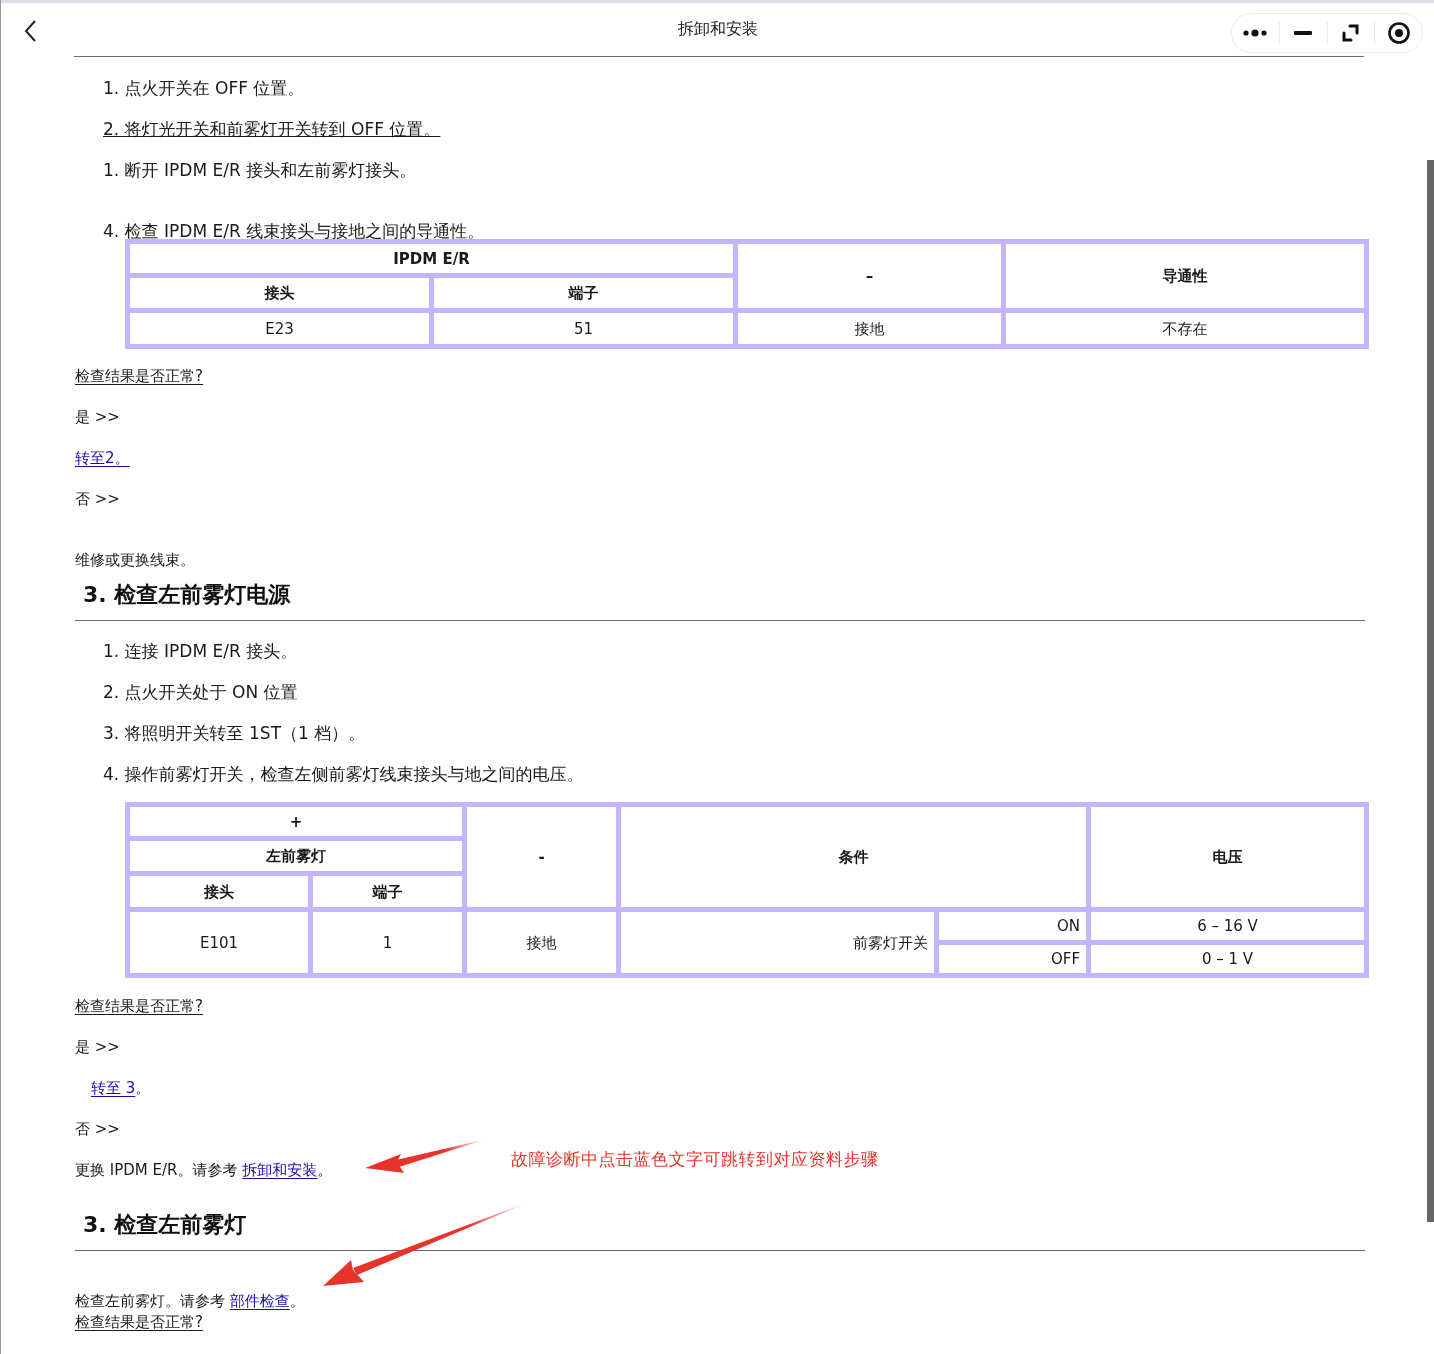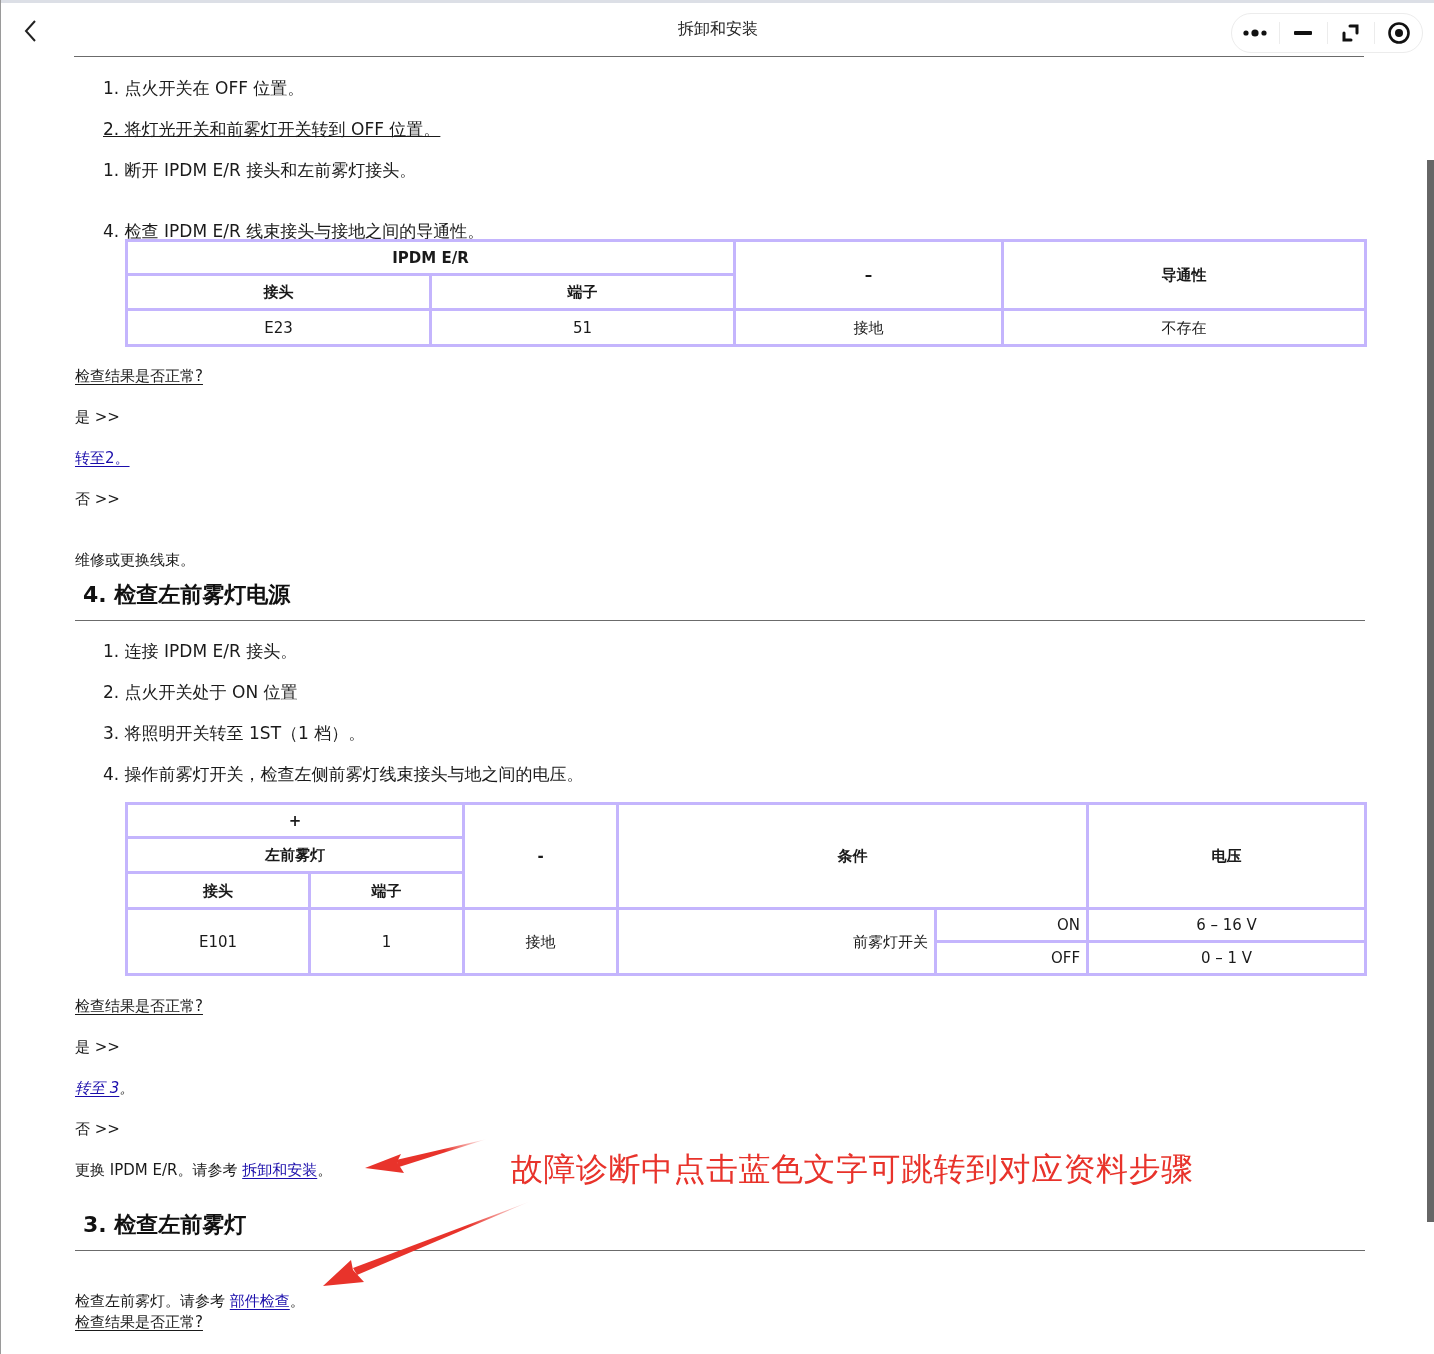--- a/index.html
+++ b/index.html
@@ -77,28 +77,28 @@
       white-space: nowrap;
     }
     .section-rule {
       position: absolute; left: 0; width: 1290px; height: 1px; background: #6b6b6b;
     }
     table.spec {
       position: absolute; border-collapse: collapse; font-size: 15px;
       table-layout: fixed;
     }
     table.spec td, table.spec th {
-      border: 3px solid #c4b5fd; padding: 0 6px; text-align: center; vertical-align: middle;
+      border: 5px solid #c4b5fd; padding: 0 6px; text-align: center; vertical-align: middle;
       box-sizing: border-box;
     }
     table.spec th { font-weight: bold; }
     table.spec td.left { text-align: right; }
     
     .annot-text {
-      position: absolute; left: 510px; top: 1148px; font-size: 32px; color: #e8332b;
+      position: absolute; left: 510px; top: 1148px; font-size: 17px; color: #e8332b;
       white-space: nowrap; letter-spacing: 0.5px;
     }
     svg.arrow { position: absolute; overflow: visible; pointer-events: none; }
   </style>
 </head>
 <body>
 
 <div class="window">
   <div class="topstrip"></div>
 
@@ -179,21 +179,21 @@
       </table>
 
     <div class="abs underline" style="left:0; top:309px;">检查结果是否正常?</div>
     <div class="abs" style="left:0; top:350px;">是 &gt;&gt;</div>
     <div class="abs" style="left:0; top:391px;">
       <a class="link">转至2。</a>
     </div>
     <div class="abs" style="left:0; top:432px;">否 &gt;&gt;</div>
     <div class="abs" style="left:0; top:473px;margin-top:20px;">维修或更换线束。</div>
 
-    <h2 class="section" style="left:8px; top:528px;">4. 检查左前雾灯电源</h2>
+    <h2 class="section" style="left:8px; top:528px;">3. 检查左前雾灯电源</h2>
     <div class="section-rule" style="top:563px;"></div>
 
     <div class="abs step" style="left:28px; top:584px;">1. 连接 IPDM E/R 接头。</div>
     <div class="abs step" style="left:28px; top:625px;">2. 点火开关处于 ON 位置</div>
     <div class="abs step" style="left:28px; top:666px;">3. 将照明开关转至 1ST（1 档）。</div>
     <div class="abs step" style="left:28px; top:707px;">4. 操作前雾灯开关，检查左侧前雾灯线束接头与地之间的电压。</div>
 
     <table class="spec" style="left:50px; top:745px; width:1239px;">
       <colgroup>
         <col style="width:183px">
@@ -227,21 +227,21 @@
       </tr>
       <tr style="height:33px;">
         <td class="left">OFF</td>
         <td>0 – 1 V</td>
       </tr>
     </tbody>
       </table>
 
     <div class="abs underline" style="left:0; top:939px;">检查结果是否正常?</div>
     <div class="abs" style="left:0; top:980px;">是 &gt;&gt;</div>
-    <div class="abs" style="left:0; top:1021px;font-style:italic;">
+    <div class="abs" style="left:16px; top:1021px;">
       <a class="link">转至 3</a><span>。</span>
     </div>
     <div class="abs" style="left:0; top:1062px;">否 &gt;&gt;</div>
     <div class="abs" style="left:0; top:1103px;">
       <span>更换 IPDM E/R。请参考 </span><a class="link">拆卸和安装</a><span>。</span>
     </div>
 
     <h2 class="section" style="left:8px; top:1158px;">3. 检查左前雾灯</h2>
     <div class="section-rule" style="top:1193px;"></div>
 

